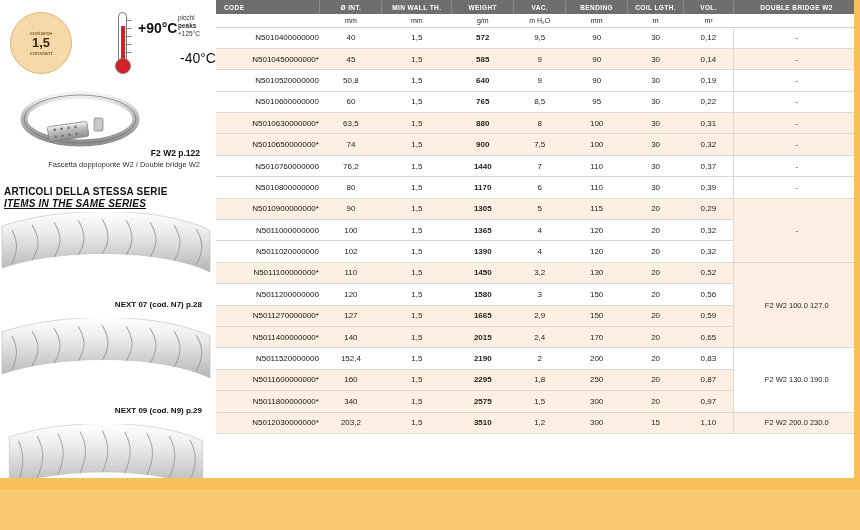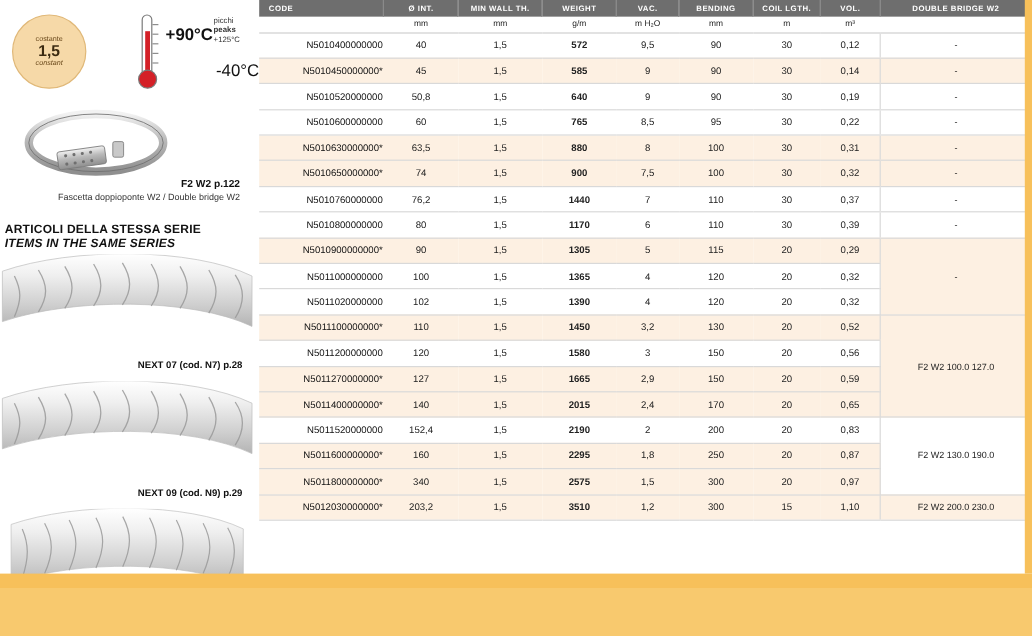--- a/index.html
+++ b/index.html
@@ -44,21 +44,21 @@
   .peaks { position:absolute; left:178px; top:14px; font-size:6.5px; color:#333; line-height:1.25; }
   .peaks b { font-weight:bold; }
 
   
   .clamp { position:absolute; left:10px; top:88px; width:150px; height:62px; }
 
   .capt1 { position:absolute; right:16px; top:148px; font-size:8.5px; font-weight:bold; color:#111; text-align:right; }
   .capt2 { position:absolute; right:16px; top:160px; font-size:7.5px; color:#333; text-align:left; }
 
   .series-t1 { position:absolute; left:4px; top:186px; font-size:10px; font-weight:bold; color:#111; letter-spacing:.2px; }
-  .series-t2 { position:absolute; left:4px; top:198px; font-size:10px; font-weight:bold; font-style:italic; color:#111; letter-spacing:.2px; }
+  .series-t2 { position:absolute; left:4px; top:198px; font-size:10px; font-weight:bold; font-style:italic; color:#111; letter-spacing:.2px;text-decoration:underline; }
 
   .hose { position:absolute; left:0px; width:212px; height:86px; }
   .hose-lbl { position:absolute; right:14px; font-size:8px; font-weight:bold; color:#111;text-align:right; }
 
   
   #table { position:absolute; left:216px; top:0; width:644px; }
   table { border-collapse:collapse; width:644px; font-size:8px; }
   th.hdr {
     background:#6e6e6e; color:#ffffff; font-size:6.5px; font-weight:bold;
     letter-spacing:.4px; height:14px; text-align:center; padding:0 2px;

